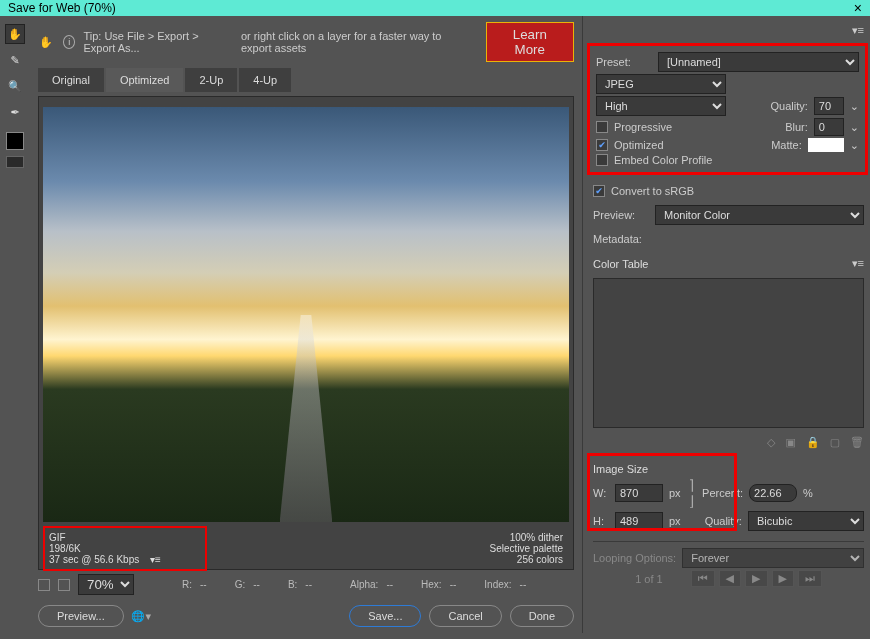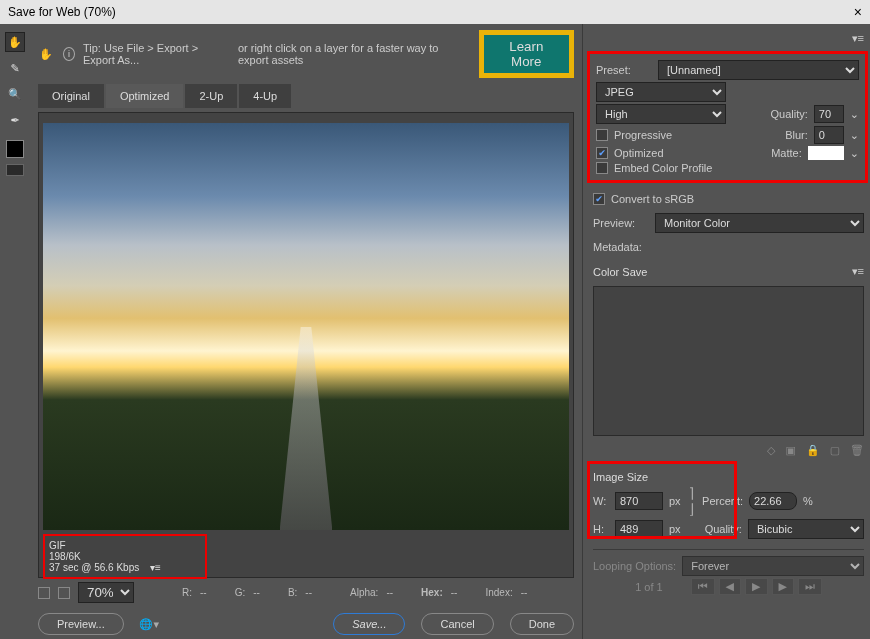--- a/index.html
+++ b/index.html
@@ -1,44 +1,44 @@
 <!DOCTYPE html>
 <html><head>
 <meta charset="utf-8">
 <style>
 * { box-sizing: border-box; margin: 0; padding: 0; font-family: "Segoe UI", Tahoma, sans-serif; }
 body { background: #535353; color: #ccc; font-size: 11px; width: 870px; height: 639px; overflow: hidden; }
-.titlebar { background: #e5e5e5; color: #000; padding: 4px 8px; font-size: 12px; display: flex; align-items: center; height: 24px; }
+.titlebar { background: #5eead4; color: #000; padding: 4px 8px; font-size: 12px; display: flex; align-items: center; height: 16px; }
 .titlebar .close { margin-left: auto; font-size: 14px; cursor: pointer; }
 .main { display: flex; height: 617px; background: #535353; }
 .toolstrip { width: 30px; background: #535353; padding-top: 8px; display: flex; flex-direction: column; align-items: center; gap: 6px; }
 .tool { width: 20px; height: 20px; display: flex; align-items: center; justify-content: center; cursor: pointer; color: #ddd; }
 .tool.sel { background: #3a3a3a; }
 .swatch { width: 18px; height: 18px; background: #000; border: 1px solid #888; margin-top: 4px; }
 .swatch2 { width: 18px; height: 12px; background: #2a2a2a; border: 1px solid #666; }
 .center { flex: 1; display: flex; flex-direction: column; min-width: 0; }
 .tipbar { display: flex; align-items: center; gap: 8px; padding: 6px 8px; color: #ccc; }
 .tipbar .info-icon { width: 14px; height: 14px; border: 1px solid #aaa; border-radius: 50%; display: flex; align-items: center; justify-content: center; font-size: 9px; }
-.learn-btn { background: #0f766e; border: 5px solid #eab308; padding: 4px 14px; color: #ddd; cursor: pointer; margin-left: 6px; }
+.learn-btn { background: #b91c1c; border: 1px solid #eab308; padding: 4px 14px; color: #ddd; cursor: pointer; margin-left: 6px; }
 .tabs { display: flex; gap: 2px; margin: 0 8px; }
 .tab { padding: 6px 14px; background: #3f3f3f; cursor: pointer; color: #ddd; }
 .tab.active { background: #595959; }
 .preview-wrap { flex: 1; margin: 4px 8px 0 8px; background: #434343; border: 1px solid #2a2a2a; position: relative; display: flex; flex-direction: column; }
 .preview-img { flex: 1; margin: 10px 4px 4px 4px; background: linear-gradient(to bottom, #3a5878 0%, #6b8aad 18%, #b8c0c8 30%, #d4ceb5 40%, #e2c070 48%, #fff4d0 56%, #ffd870 60%, #2a3a20 68%, #1a2815 100%); position: relative; overflow: hidden; }
 .preview-img::after { content: ""; position: absolute; left: 45%; right: 45%; top: 50%; bottom: 0; background: linear-gradient(to bottom, rgba(255,255,255,.4), rgba(80,80,80,.8)); clip-path: polygon(40% 0, 60% 0, 100% 100%, 0 100%); }
 .preview-info { display: flex; padding: 6px 10px 4px 10px; font-size: 10px; color: #ddd; }
 .info-left { position: relative; }
 .info-left .hl { position: absolute; left: -6px; top: -6px; right: -46px; bottom: -6px; border: 2px solid #e00; pointer-events: none; }
 .info-right { margin-left: auto; text-align: right; }
 .statusbar { display: flex; align-items: center; gap: 8px; padding: 4px 8px; color: #bbb; font-size: 10px; }
 .zoom-sel { background: #3a3a3a; border: 1px solid #222; color: #ddd; padding: 1px 4px; width: 56px; }
 .sq { width: 12px; height: 12px; border: 1px solid #888; display: inline-block; }
-.bottombar { display: flex; align-items: center; gap: 16px; padding: 6px 8px; }
+.bottombar { display: flex; align-items: center; gap: 8px; padding: 6px 8px; }
 .btn { background: #535353; border: 1px solid #888; border-radius: 12px; padding: 4px 18px; color: #ddd; cursor: pointer; font-size: 11px; }
-.btn.primary { border-color: #2e7bd6; font-style: italic; }
+.btn.primary { border-color: #2e7bd6; }
 .right { width: 288px; background: #535353; border-left: 1px solid #3a3a3a; padding: 6px 6px 0 10px; display: flex; flex-direction: column; gap: 4px; font-size: 11px; }
 .row { display: flex; align-items: center; gap: 6px; margin: 2px 0; }
 .lbl { width: 56px; text-align: left; color: #ccc; }
 .sel, .inp { background: #3a3a3a; border: 1px solid #222; color: #ddd; padding: 2px 4px; font-size: 11px; }
 .sel { min-width: 0; }
 .chk { width: 12px; height: 12px; border: 1px solid #888; display: inline-flex; align-items: center; justify-content: center; background: #3a3a3a; font-size: 9px; color: #5ea0ff; }
 .hl-box { border: 3px solid #e00; padding: 4px 6px; margin: 0 -4px 4px -6px; }
 .section-hd { color: #ddd; margin-top: 6px; display: flex; align-items: center; }
 .section-hd .flyout { margin-left: auto; }
 .color-table { height: 150px; background: #434343; border: 1px solid #2a2a2a; margin-top: 4px; }
@@ -91,36 +91,41 @@
       <div class="preview-info">
         <div class="info-left">
           <div class="hl"></div>
           <div>GIF</div>
           <div>198/6K</div>
           <div>
             <span>37 sec @ 56.6 Kbps</span>
             <span style="margin-left:8px;">▾≡</span>
           </div>
         </div>
+        <div class="info-right">
+          <div>100% dither</div>
+          <div>Selective palette</div>
+          <div>256 colors</div>
+        </div>
       </div>
     </div>
 
     <div class="statusbar">
       <span class="sq"></span>
       <span class="sq"></span>
       <select class="zoom-sel"><option>70%</option></select>
       <span style="margin-left:40px;">R:</span>
         <span>--</span>
       <span style="margin-left:20px;">G:</span>
         <span>--</span>
       <span style="margin-left:20px;">B:</span>
         <span>--</span>
       <span style="margin-left:30px;">Alpha:</span>
         <span>--</span>
-      <span style="margin-left:20px;font-weight:bold;">Hex:</span>
+      <span style="margin-left:20px;">Hex:</span>
         <span>--</span>
       <span style="margin-left:20px;">Index:</span>
         <span>--</span>
     </div>
 
     <div class="bottombar">
       <button class="btn">Preview...</button>
       <span style="color:#aaa;">🌐▾</span>
       <div style="flex:1"></div>
       <button class="btn primary">Save...</button>
@@ -177,21 +182,21 @@
     </div>
     <div class="row">
       <span class="lbl">Preview:</span>
       <select class="sel" style="flex:1;"><option>Monitor Color</option></select>
     </div>
     <div class="row">
       <span class="lbl">Metadata:</span>
     </div>
 
     <div class="section-hd">
-      <span>Color Save</span>
+      <span>Color Table</span>
       <span class="flyout">▾≡</span>
     </div>
     <div class="color-table"></div>
     <div class="ct-icons">
       <span>◇</span>
       <span>▣</span>
       <span>🔒</span>
       <span>▢</span>
       <span>🗑</span>
     </div>

